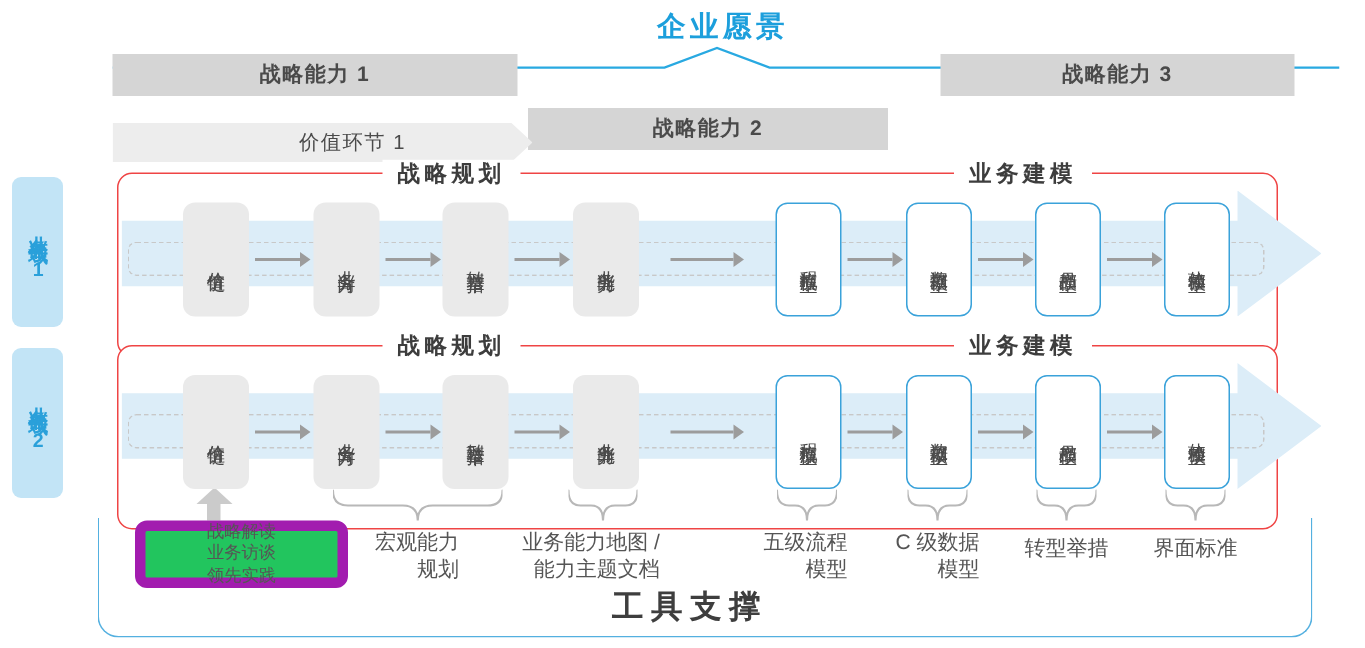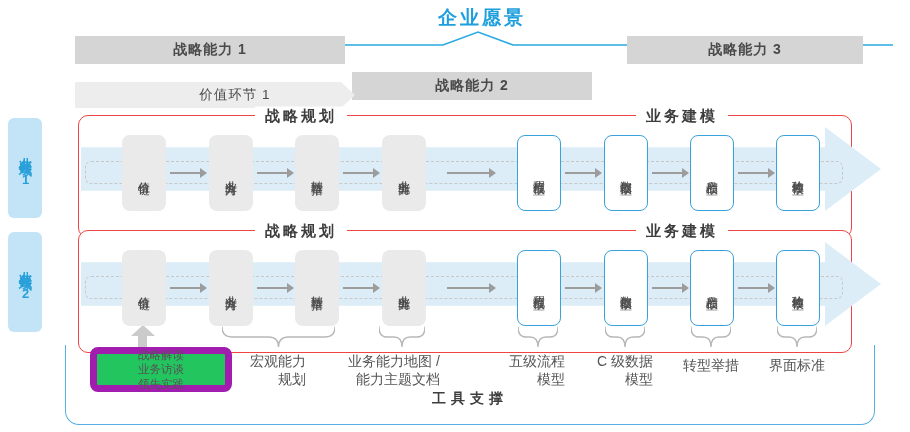--- a/index.html
+++ b/index.html
@@ -50,21 +50,21 @@
   .up-arrow-stem { position:absolute; left:138px; top:335px; width:9px; height:12px; background:#cbcbcb; }
   .callout { position:absolute; left:90px; top:347px; width:142px; height:45px; border:7px solid #a21caf; border-radius:8px; background:#22c55e; display:flex; flex-direction:column; align-items:center; justify-content:center; font-size:11.5px; color:#555; line-height:1.25; z-index:4; }
   .brace { position:absolute; }
   .anno { position:absolute; transform:translateX(-50%); text-align:right; font-size:14px; color:#555; line-height:1.3; white-space:nowrap; }
   .an-macro{left:278px; top:352px;} .an-map{left:394px; top:352px;}
   .an-proc{left:537px; top:352px;} .an-data{left:625px; top:352px;}
   .an-prod{left:711px; top:356px;} .an-ui{left:797px; top:356px;}
 
   
   .tool-panel { position:absolute; left:65px; top:345px; width:810px; height:80px; border:1px solid #54b0e0; border-top:none; border-radius:0 0 14px 14px; }
-  .tool-label { position:absolute; left:470px; top:390px; transform:translateX(-50%); font-size:14px; font-weight:bold; color:#3e3e3e; letter-spacing:5px; white-space:nowrap; }
+  .tool-label { position:absolute; left:460px; top:390px; transform:translateX(-50%); font-size:21px; font-weight:bold; color:#3e3e3e; letter-spacing:5px; white-space:nowrap; }
 </style>
 </head>
 <body>
 
 <div class="canvas">
 
   <div class="title-row">
     <span>企业愿景</span>
   </div>
   <svg class="caret-line" width="818" height="18">

